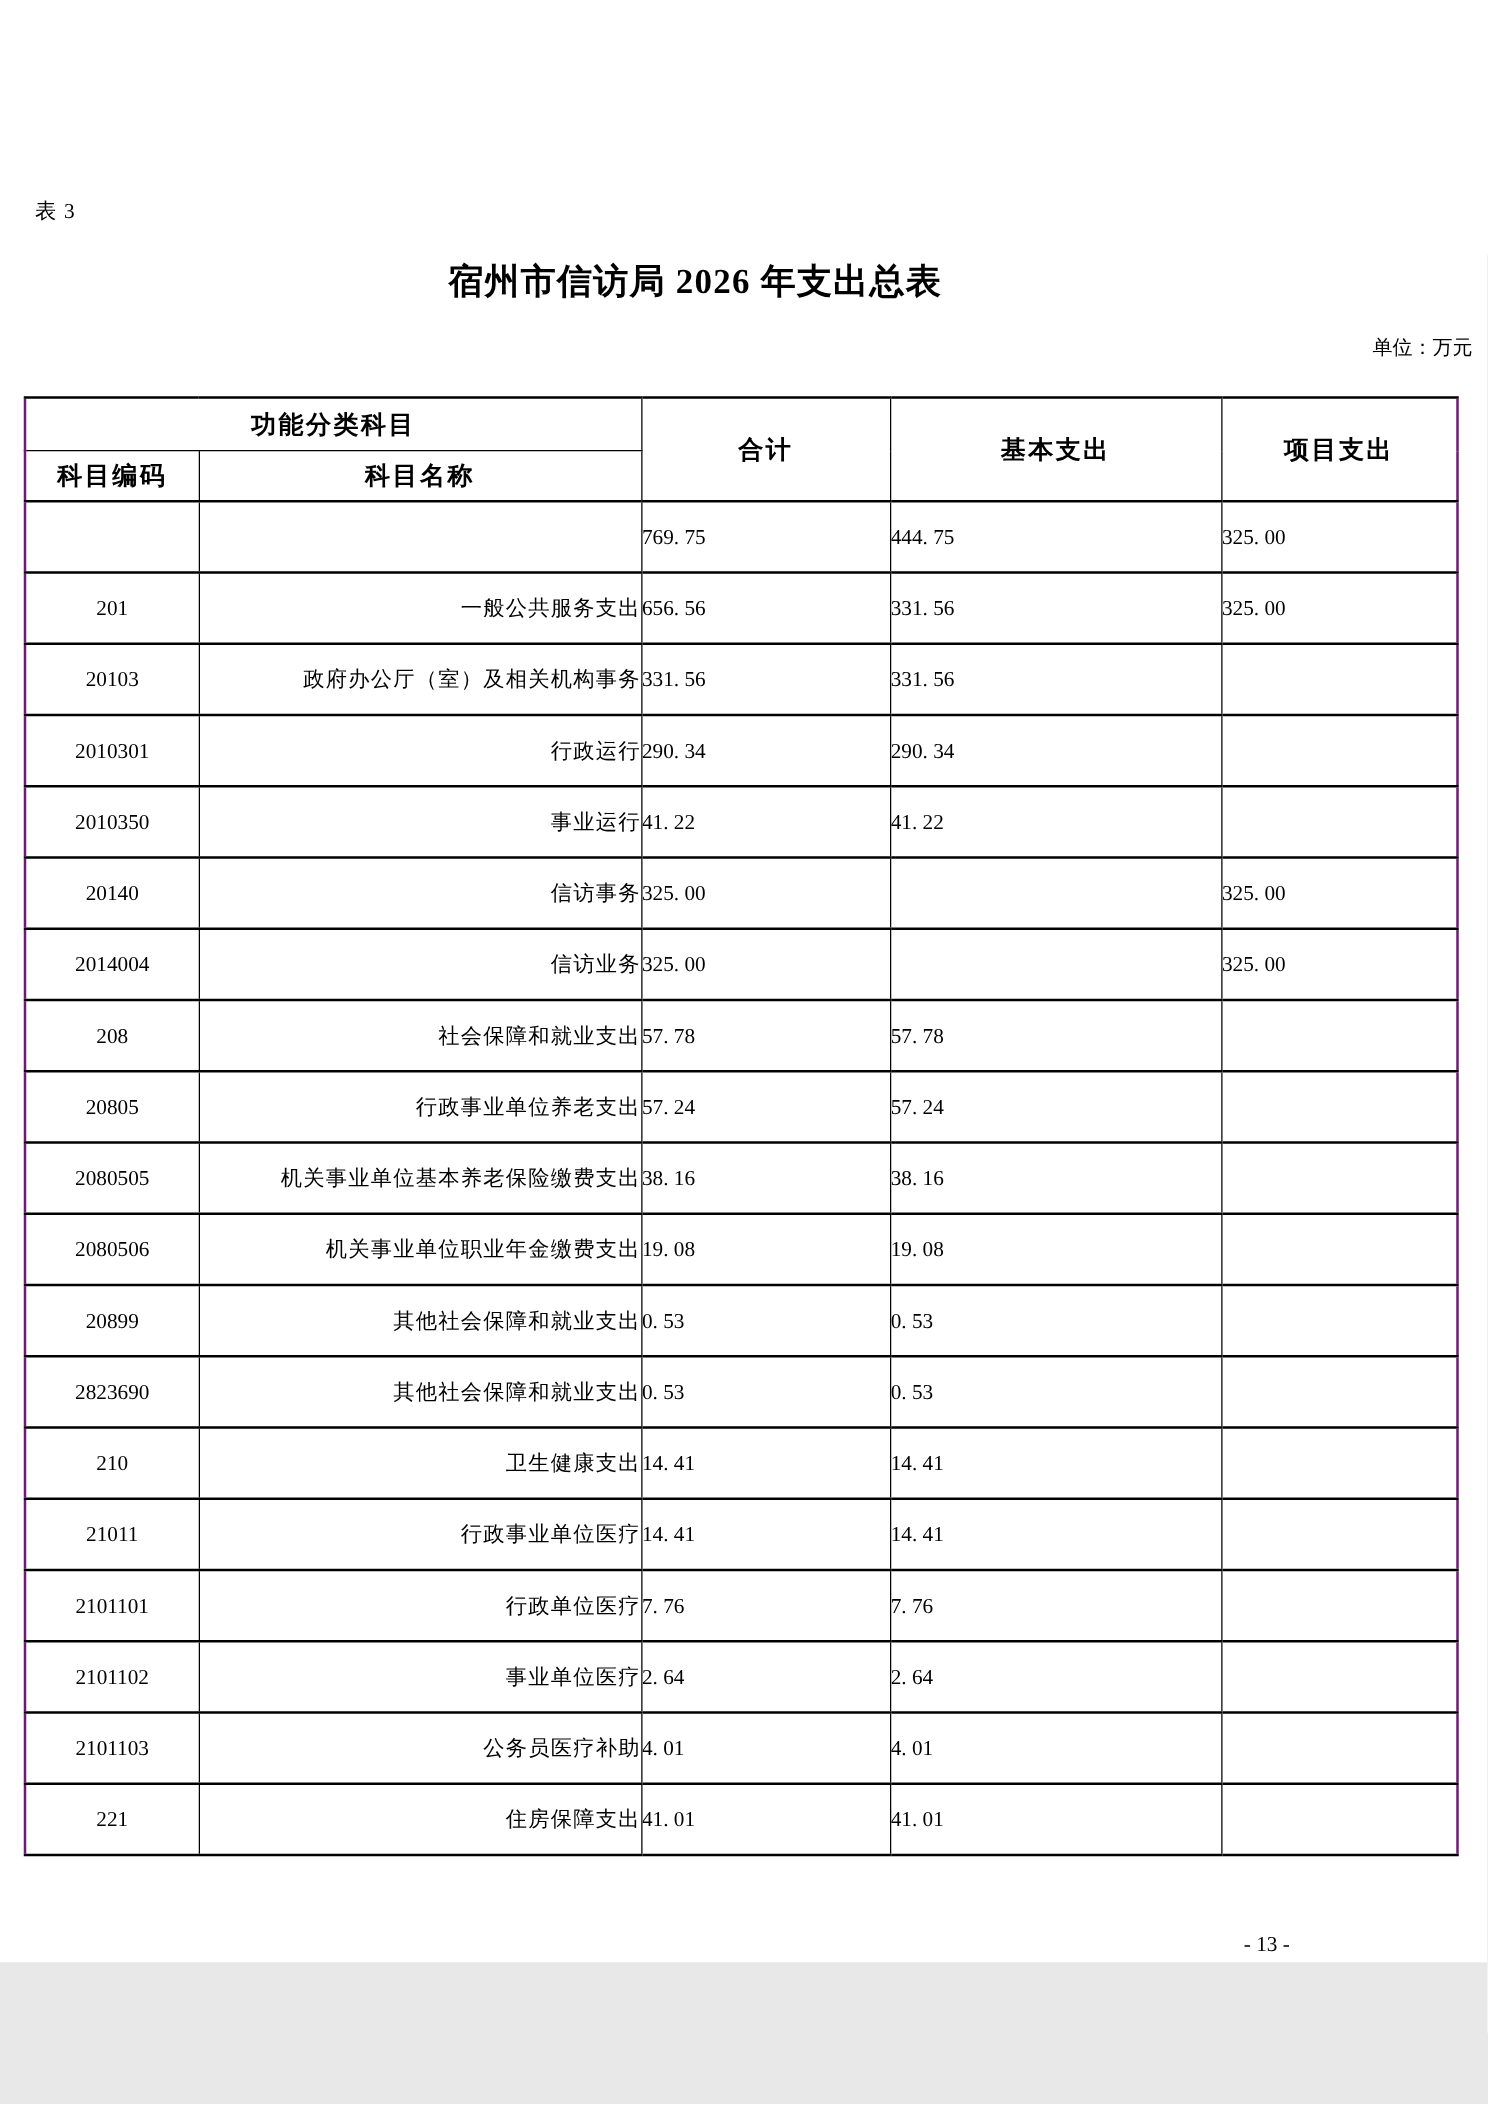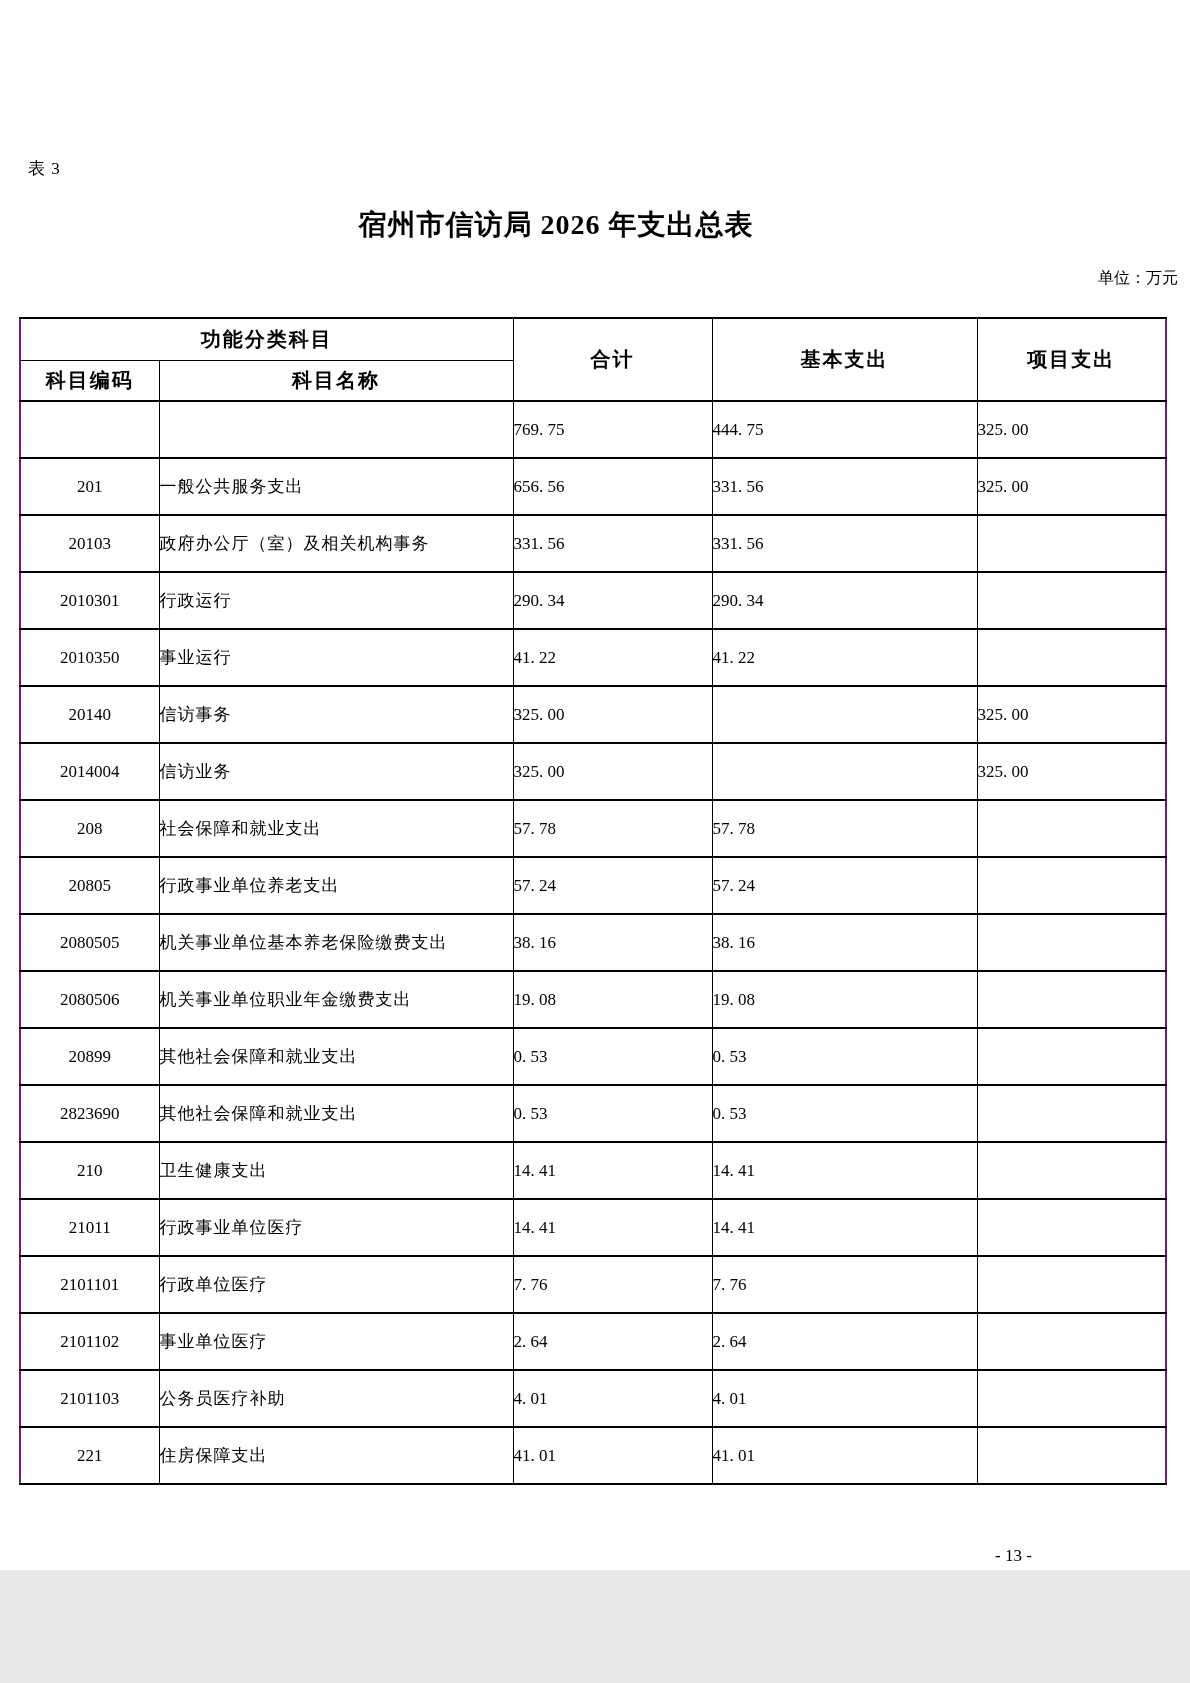--- a/index.html
+++ b/index.html
@@ -58,21 +58,21 @@
   table.budget th {
     font-size: 20px;
     font-weight: bold;
     text-align: center;
     letter-spacing: 2px;
   }
   tr.hrow1 th.h-func { height: 41px; border-bottom-width: 1px; }
   tr.hrow2 th { height: 39px; border-top-width: 1px; }
   table.budget td { font-size: 17px; height: 55px; }
   td.c-code { text-align: center; padding-left: 3px; }
-  td.c-name { text-align: left; padding-left: 6px; letter-spacing: 1px; }
+  td.c-name { text-align: right; padding-left: 6px; letter-spacing: 1px; }
   td.c-total, td.c-basic, td.c-project { padding-right: 3px; }
   .page-number {
     position: absolute;
     left: 963px;
     top: 1546px;
     font-size: 17px;
     margin-left: 32px;
   }
 </style>
 </head>

